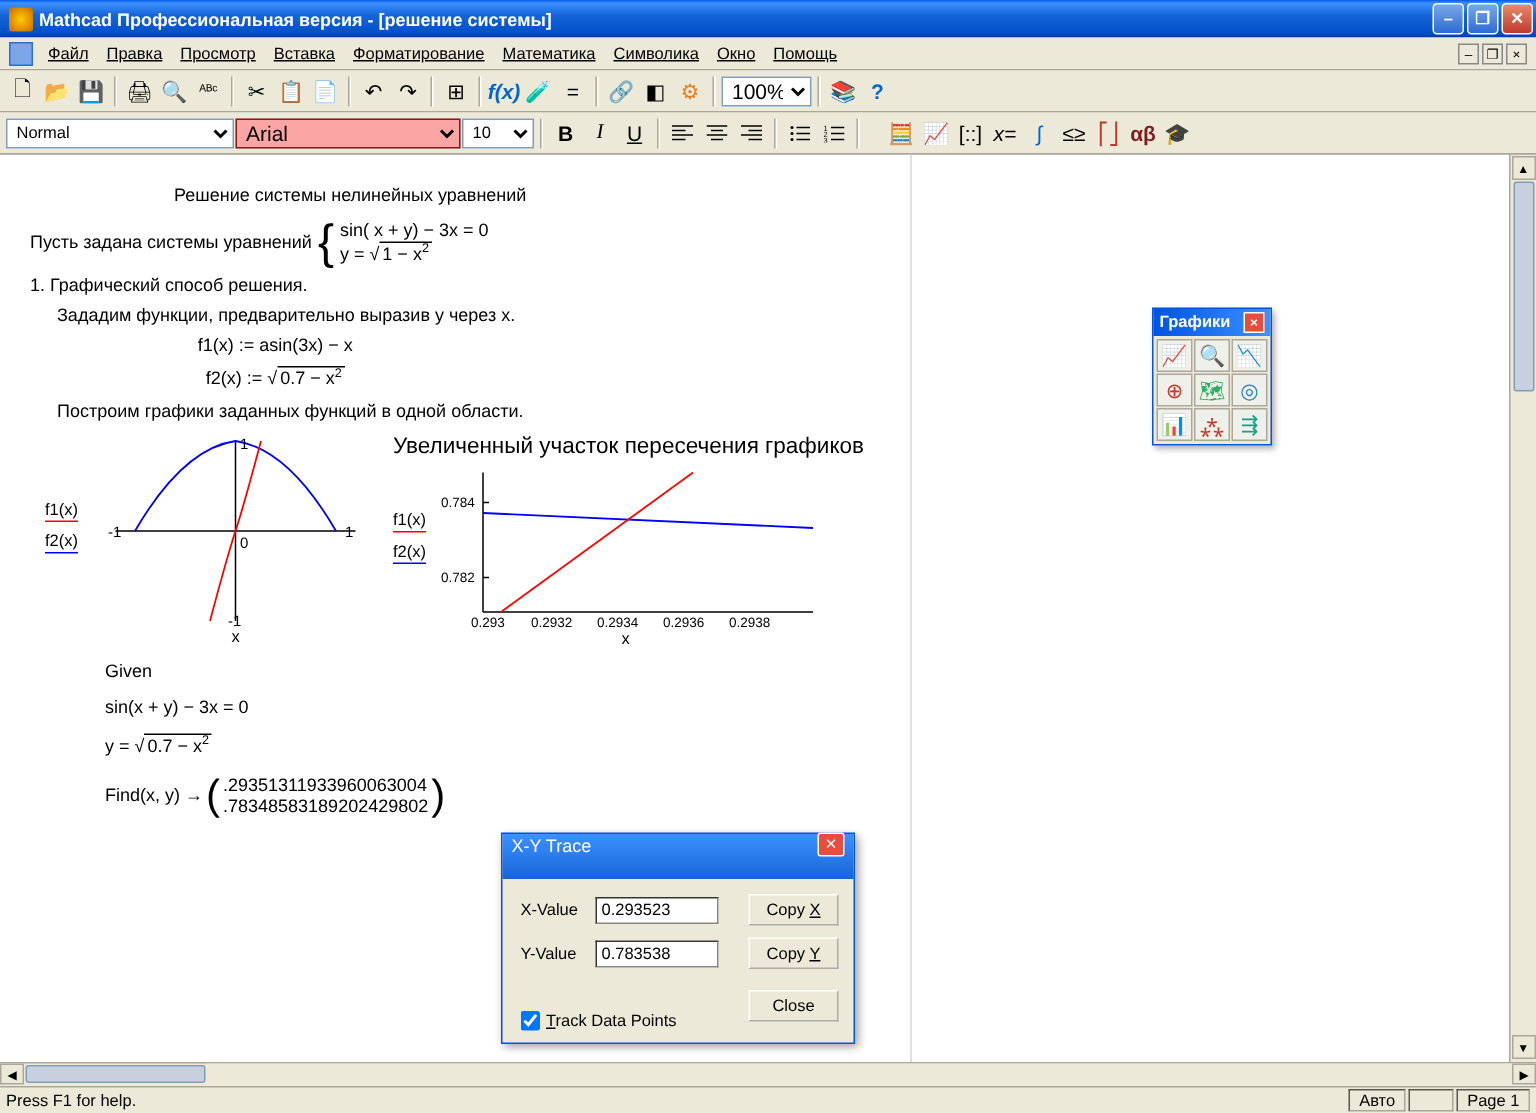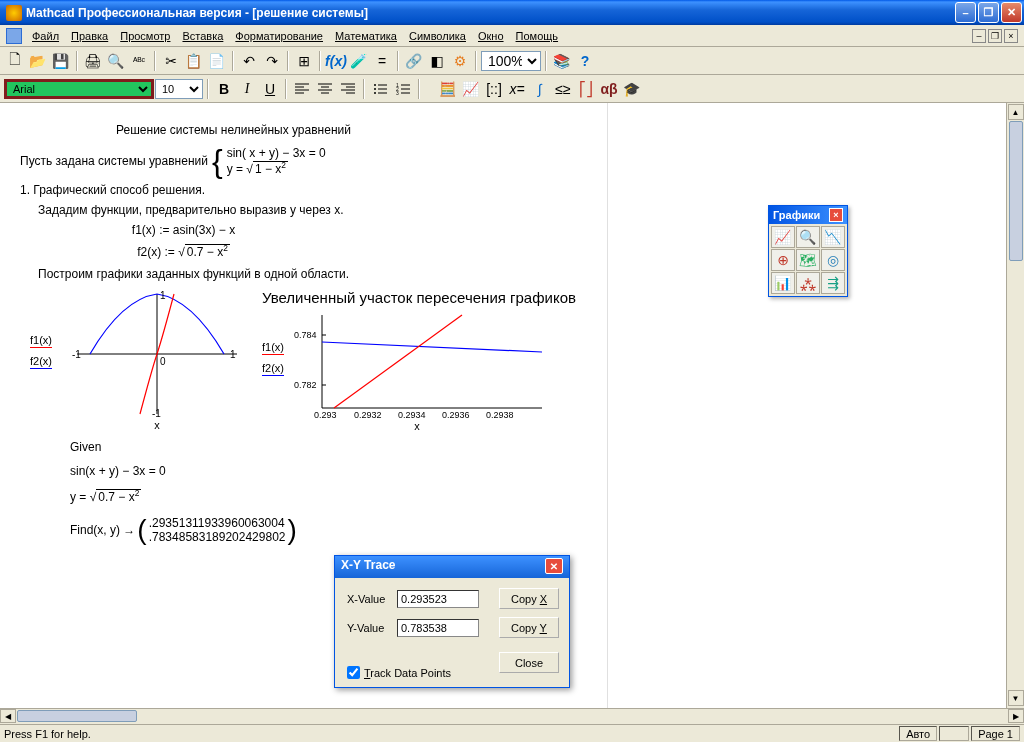--- a/index.html
+++ b/index.html
@@ -22,21 +22,21 @@
 .spacer { flex: 1; }
 .mdi-btns { display: flex; gap: 2px; padding-right: 4px; }
 .mdi-btns span { width: 14px; height: 14px; border: 1px solid #888; display: flex; align-items: center; justify-content: center; font-size: 9px; background: #ece9d8; }
 
 
 .toolbar-row { height: 28px; background: #ece9d8; border-bottom: 1px solid #aca899; display: flex; align-items: center; padding: 0 4px; gap: 1px; }
 .tb { width: 22px; height: 22px; display: flex; align-items: center; justify-content: center; border: 1px solid transparent; font-size: 14px; }
 .tsep { width: 2px; height: 20px; border-left: 1px solid #aca899; border-right: 1px solid #fff; margin: 0 3px; }
 .zoom-select { height: 20px; width: 60px; font-size: 14px; border: 1px solid #7f9db9; background: white; padding: 0 2px; }
 .style-select { height: 20px; width: 152px; font-size: 11px; border: 1px solid #7f9db9; background: white; padding: 0 2px; }
-.font-select { height: 20px; width: 150px; font-size: 11px; border: 3px solid #7f1d1d; background: #22c55e; padding: 0 2px; }
+.font-select { height: 20px; width: 150px; font-size: 14px; border: 1px solid #7f1d1d; background: #fca5a5; padding: 0 2px; }
 .size-select { height: 20px; width: 48px; font-size: 11px; border: 1px solid #7f9db9; background: white; padding: 0 2px; }
 
 
 .workspace { position: absolute; top: 103px; left: 0; right: 0; bottom: 34px; background: #808080; overflow: hidden; }
 .doc-area { position: absolute; top: 0; left: 0; width: 607px; bottom: 0; background: white; overflow: hidden; font-family: Arial; font-size: 12px; color: black; padding: 10px 20px; }
 .doc-right { position: absolute; top: 0; left: 607px; right: 18px; bottom: 0; background: white; border-left: 1px solid #e0e0e0; }
 .vscroll { position: absolute; top: 0; right: 0; width: 18px; bottom: 0; background: #ece9d8; border-left: 1px solid #aca899; }
 .vscroll .arrow { width: 16px; height: 16px; background: #ece9d8; border: 1px solid #aca899; margin: 1px auto; display: flex; align-items: center; justify-content: center; font-size: 8px; }
 .vscroll .thumb { width: 14px; height: 140px; background: #c8d0e0; border: 1px solid #7f9db9; margin: 1px auto; border-radius: 2px; }
 .hscroll { position: absolute; left: 0; right: 0; bottom: 18px; height: 16px; background: #ece9d8; border-top: 1px solid #aca899; display: flex; }
@@ -59,21 +59,21 @@
 
 
 .palette { position: absolute; top: 205px; left: 768px; width: 80px; background: #ece9d8; border: 1px solid #0054e3; box-shadow: 2px 2px 4px rgba(0,0,0,0.3); }
 .palette-title { height: 18px; background: linear-gradient(to right, #0054e3, #3d91ff); color: white; font-size: 11px; font-weight: bold; padding: 1px 4px; display: flex; align-items: center; }
 .palette-title .x { margin-left: auto; width: 14px; height: 14px; background: #e74c3c; border: 1px solid white; display: flex; align-items: center; justify-content: center; font-size: 9px; }
 .palette-body { display: grid; grid-template-columns: repeat(3, 1fr); padding: 2px; gap: 1px; }
 .palette-body .pb { width: 24px; height: 22px; border: 1px solid #aca899; background: #f0f0ea; display: flex; align-items: center; justify-content: center; font-size: 14px; }
 
 
 .dlg { position: absolute; top: 555px; left: 334px; width: 236px; background: #ece9d8; border: 1px solid #0054e3; box-shadow: 2px 2px 6px rgba(0,0,0,0.4); }
-.dlg-title { height: 22px; background: linear-gradient(to bottom, #3d91ff, #1665d8); color: white; font-weight: bold; font-size: 12px; padding: 2px 6px; display: flex; align-items: flex-start; }
+.dlg-title { height: 22px; background: linear-gradient(to bottom, #3d91ff, #1665d8); color: white; font-weight: normal; font-size: 12px; padding: 15px 6px; display: flex; align-items: flex-end; }
 .dlg-title .x { margin-left: auto; width: 18px; height: 16px; background: #e74c3c; border: 1px solid white; display: flex; align-items: center; justify-content: center; font-size: 10px; border-radius: 2px; }
 .dlg-body { padding: 10px 10px 8px 12px; font-size: 11px; }
 .dlg-row { display: flex; align-items: center; margin-bottom: 8px; gap: 6px; }
 .dlg-row label { width: 44px; }
 .dlg-row input[type=text] { width: 82px; height: 18px; border: 1px inset #888; background: white; padding: 0 3px; font-size: 11px; }
 .dlg-row button, .dlg button { width: 60px; height: 21px; font-size: 11px; background: #ece9d8; border: 1px outset #fff; }
 .dlg-check { display: flex; align-items: flex-end; gap: 4px; margin-top: 20px; }
 
 
 .statusbar { position: absolute; left: 0; right: 0; bottom: 0; height: 18px; background: #ece9d8; border-top: 1px solid #aca899; display: flex; align-items: center; font-size: 11px; padding: 0 4px; }
@@ -137,20 +137,21 @@
   <div class="tb">◧</div>
   <div class="tb" style="color:#e67e22">⚙</div>
   <div class="tsep"></div>
   <select class="zoom-select"><option>100%</option></select>
   <div class="tsep"></div>
   <div class="tb">📚</div>
   <div class="tb" style="color:#0066cc;font-weight:bold">?</div>
 </div>
 
 <div class="toolbar-row">
+  <select class="style-select"><option>Normal</option></select>
   <select class="font-select"><option>Arial</option></select>
   <select class="size-select"><option>10</option></select>
   <div class="tsep"></div>
   <div class="tb" style="font-weight:bold">B</div>
   <div class="tb" style="font-style:italic;font-family:serif">I</div>
   <div class="tb" style="text-decoration:underline">U</div>
   <div class="tsep"></div>
   <div class="tb">
       <svg width="14" height="12">
         <line x1="0" y1="1" x2="14" y2="1" stroke="black"></line>

